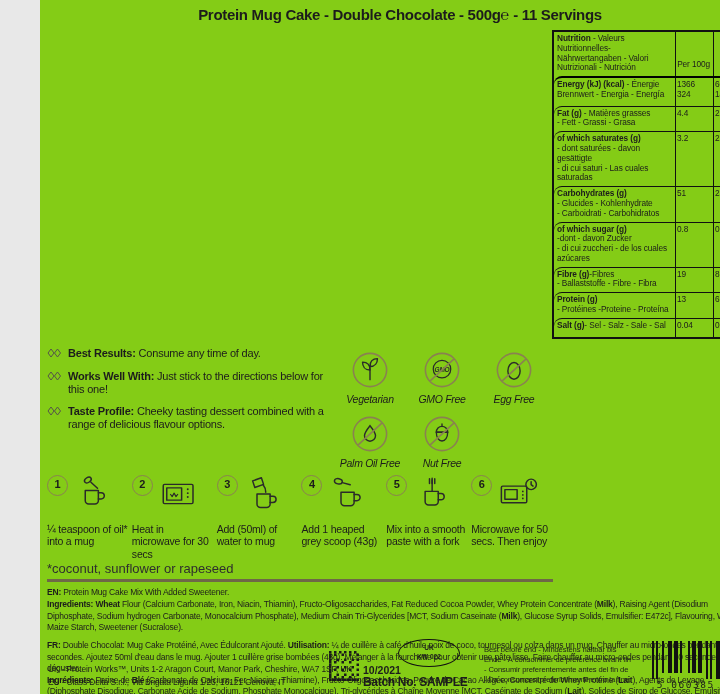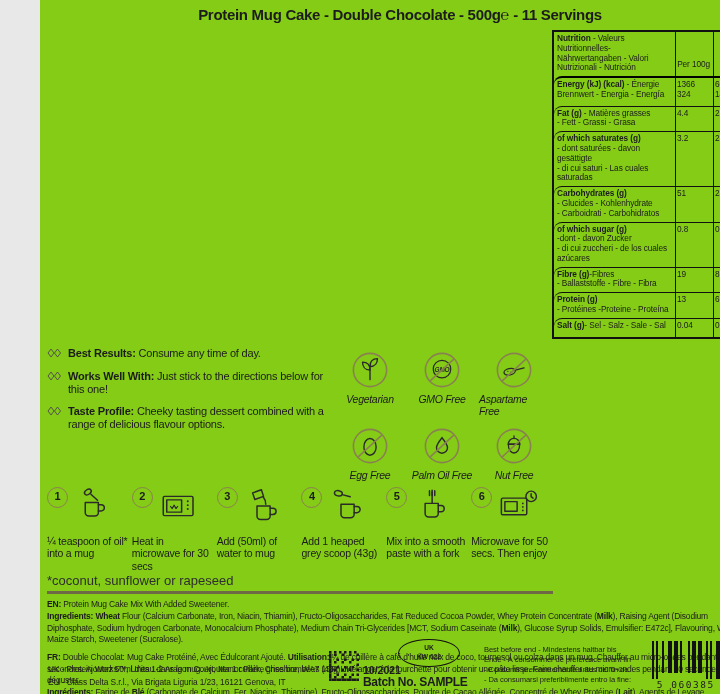--- a/index.html
+++ b/index.html
@@ -211,31 +211,20 @@
           <div>Vegetarian</div>
         </div>
         <div class="badge">
           <span><svg viewBox="0 0 48 48" fill="none">
               <circle cx="24" cy="24" r="19" stroke="#8a8151" stroke-width="1.8"></circle>
               <circle cx="24" cy="23" r="10" stroke="#2a2a2a" stroke-width="1.4"></circle>
               <text x="24" y="26" text-anchor="middle" font-size="7.5" font-weight="bold" fill="#2a2a2a" font-family="Liberation Sans,sans-serif">GMO</text>
               <path d="M10.5 36.5L37.5 11.5" stroke="#8a8151" stroke-width="1.8"></path>
             </svg></span>
           <div>GMO Free</div>
-        </div>
-        <div class="badge">
-          <span><svg viewBox="0 0 48 48" fill="none" stroke-linecap="round">
-              <circle cx="24" cy="24" r="19" stroke="#8a8151" stroke-width="1.8"></circle>
-              <ellipse cx="19" cy="26" rx="6.5" ry="3.6" transform="rotate(-12 19 26)" stroke="#2a2a2a" stroke-width="1.5"></ellipse>
-              <path d="M25.5 24.2l10-2.6" stroke="#2a2a2a" stroke-width="1.5"></path>
-              <circle cx="17" cy="25.5" r="0.7" fill="#2a2a2a"></circle>
-              <circle cx="20.5" cy="26.5" r="0.7" fill="#2a2a2a"></circle>
-              <path d="M10.5 36.5L37.5 11.5" stroke="#8a8151" stroke-width="1.8"></path>
-            </svg></span>
-          <div>Aspartame Free</div>
         </div>
         <div class="badge">
           <span><svg viewBox="0 0 48 48" fill="none">
               <circle cx="24" cy="24" r="19" stroke="#8a8151" stroke-width="1.8"></circle>
               <ellipse cx="24" cy="25" rx="7" ry="9.5" stroke="#2a2a2a" stroke-width="1.6"></ellipse>
               <path d="M10.5 36.5L37.5 11.5" stroke="#8a8151" stroke-width="1.8"></path>
             </svg></span>
           <div>Egg Free</div>
         </div>
         <div class="badge">

